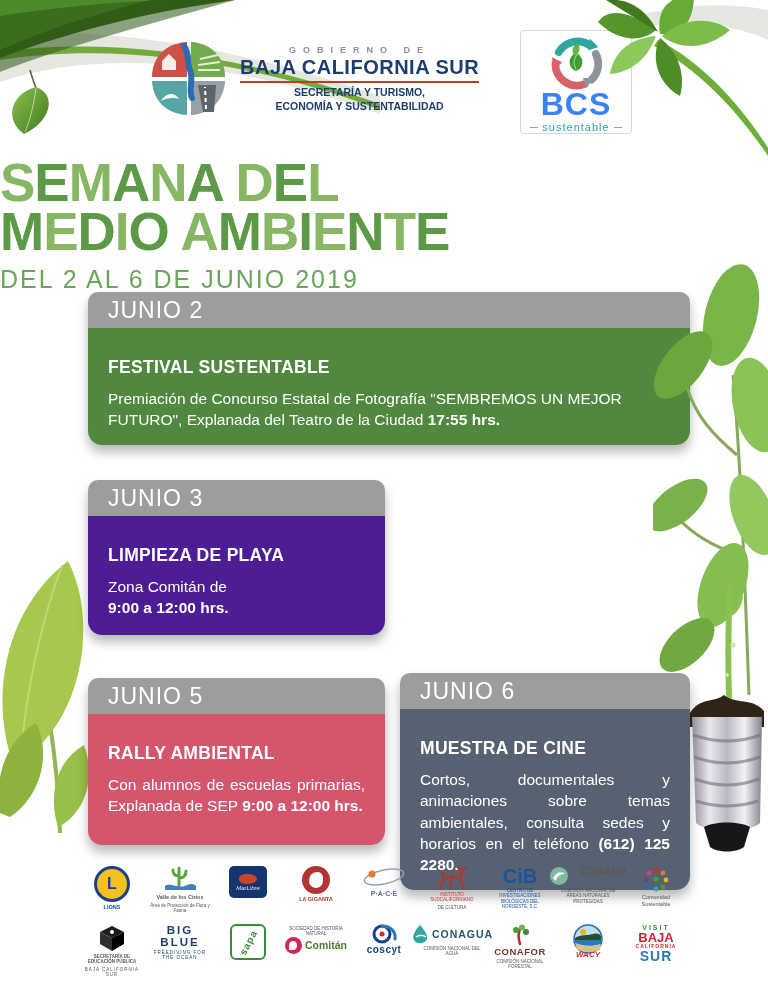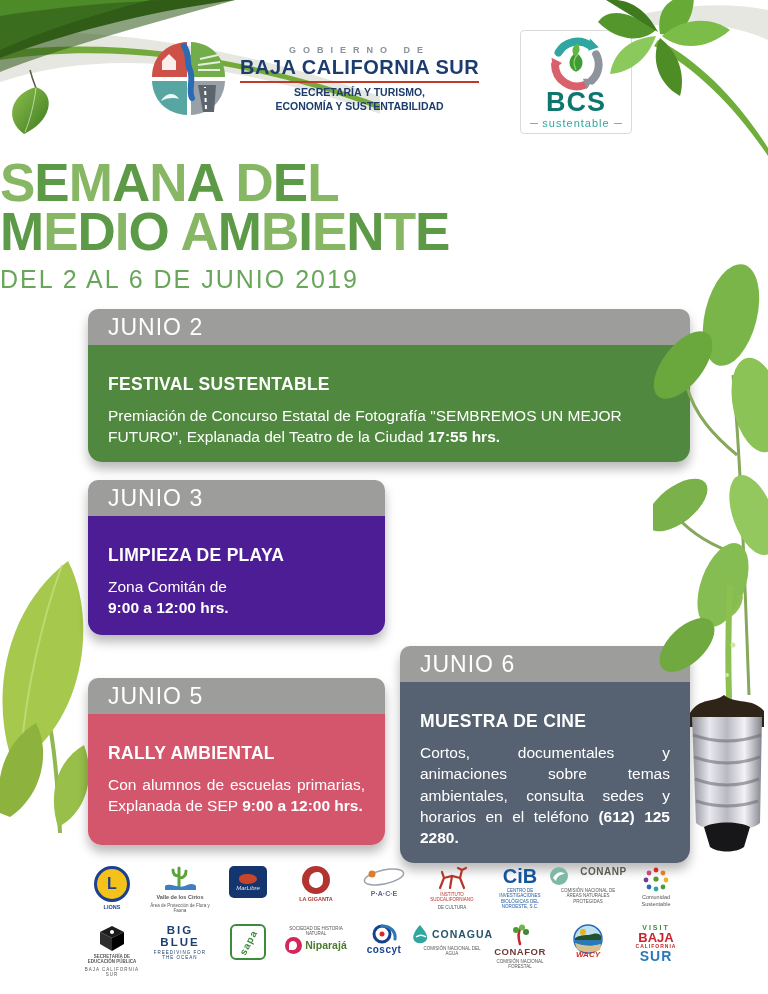--- a/index.html
+++ b/index.html
@@ -15,50 +15,50 @@
   
   .govlogo{position:absolute;left:148px;top:40px;display:flex;align-items:center;gap:12px;z-index:2;}
   .govtext{display:flex;flex-direction:column;align-items:center;}
   .gov-small{font-size:9px;letter-spacing:7px;color:#8a9199;font-weight:bold;}
   .gov-state{font-size:20px;font-weight:bold;color:#1c3c6e;letter-spacing:.5px;margin-top:1px;}
   .gov-rule{width:100%;height:2px;background:#c0392b;margin:2px 0 3px;}
   .gov-dept{font-size:10.5px;font-weight:bold;color:#1c3c6e;line-height:1.25;text-align:center;}
   .bcscard{position:absolute;left:520px;top:30px;width:112px;height:104px;background:#fff;
            border:1px solid #d9d9d9;border-radius:4px;z-index:3;display:flex;flex-direction:column;
            align-items:center;justify-content:flex-start;padding-top:4px;box-sizing:border-box;}
-  .bcs-acronym{font-size:27px;font-weight:bold;color:#0f766e;letter-spacing:1px;line-height:1;margin-top:-2px;}
+  .bcs-acronym{font-size:32px;font-weight:bold;color:#3b82f6;letter-spacing:1px;line-height:1;margin-top:-2px;}
   .bcs-tagline{display:flex;align-items:center;gap:4px;margin-top:1px;}
   .bcs-tagline .dash{width:8px;height:1px;background:#9aa3ab;}
   .bcs-tag-text{font-size:11px;color:#2fa7a0;letter-spacing:1px;}
   
   .titleblock{position:absolute;left:0;right:0;top:158px;z-index:2;}
   .bigtitle{font-size:53px;line-height:49px;font-weight:bold;letter-spacing:-1px;margin:0;}
   .tone-a{color:#87b765;}
   .tone-b{color:#5d9a47;}
   .subtitle{font-size:25px;letter-spacing:2px;color:#68a65a;margin-top:9px;font-weight:400;}
   
   .card{position:absolute;z-index:3;border-radius:10px 10px 14px 14px;
         box-shadow:0 7px 11px rgba(0,0,0,.28);}
   .card-head{background:#9d9d9c;color:#fff;height:36px;display:flex;align-items:center;
              padding:0 20px;font-size:23px;letter-spacing:1px;font-weight:400;
              border-radius:10px 10px 0 0;}
   .card-body{color:#fff;padding:26px 20px 14px;border-radius:0 0 14px 14px;box-sizing:border-box;}
   .card-body h3{margin:3px 0 9px;font-size:17.5px;font-weight:bold;letter-spacing:.3px;line-height:1.25;}
   .card-body p{margin:0;font-size:15.5px;line-height:1.38;font-weight:400;}
   .card-body p b{font-weight:bold;}
   .just p{text-align:justify;}
-  #card-j2{left:88px;top:309px;width:602px;}
+  #card-j2{left:88px;top:292px;width:602px;}
   #card-j2 .card-body{background:#4f883e;min-height:106px;}
   #card-j3{left:88px;top:480px;width:297px;}
   #card-j3 .card-body{background:#4c1d95;min-height:119px;}
   #card-j4{left:400px;top:480px;width:290px;}
   #card-j4 .card-body{background:#2a4a8b;min-height:133px;}
   #card-j5{left:88px;top:678px;width:297px;}
   #card-j5 .card-body{background:#d4566c;min-height:131px;}
-  #card-j6{left:400px;top:646px;width:290px;}
+  #card-j6{left:400px;top:673px;width:290px;}
   #card-j6 .card-body{background:#566171;min-height:138px;}
   
   .sponsors{position:absolute;left:78px;top:866px;width:612px;z-index:4;}
   .sprow{display:flex;justify-content:space-between;align-items:flex-start;height:58px;}
   .sp{flex:1;display:flex;flex-direction:column;align-items:center;justify-content:center;
       text-align:center;padding:0 2px;min-width:0;}
   .g{display:flex;align-items:center;justify-content:center;}
   .cap{font-size:5.5px;line-height:1.2;color:#555;margin-top:2px;}
   .cap.bold{font-weight:bold;}
   .lions{width:30px;height:30px;border-radius:50%;background:#f4c21a;border:3px solid #1d3f8f;
@@ -365,21 +365,21 @@
       <div class="sp">
         <div class="g sapa">
             <span>sapa</span>
           </div>
       </div>
 
       <div class="sp">
         <div class="cap tiny">SOCIEDAD DE HISTORIA NATURAL</div>
         <div class="nipa-wrap">
           <span class="nipa-circle"></span>
-          <span class="nipa-name">Niparajá</span>
+          <span class="nipa-name">Comitán</span>
         </div>
       </div>
 
       <div class="sp">
         <svg width="26" height="20" viewBox="0 0 26 20">
           <circle cx="11" cy="10" r="8" fill="none" stroke="#17418f" stroke-width="3"></circle>
           <path d="M11,2 C20,2 25,8 24,15" stroke="#2a7ab8" stroke-width="3" fill="none" stroke-linecap="round"></path>
           <circle cx="11" cy="10" r="2.5" fill="#d42b23"></circle>
         </svg>
         <div class="coscyt-name">coscyt</div>

